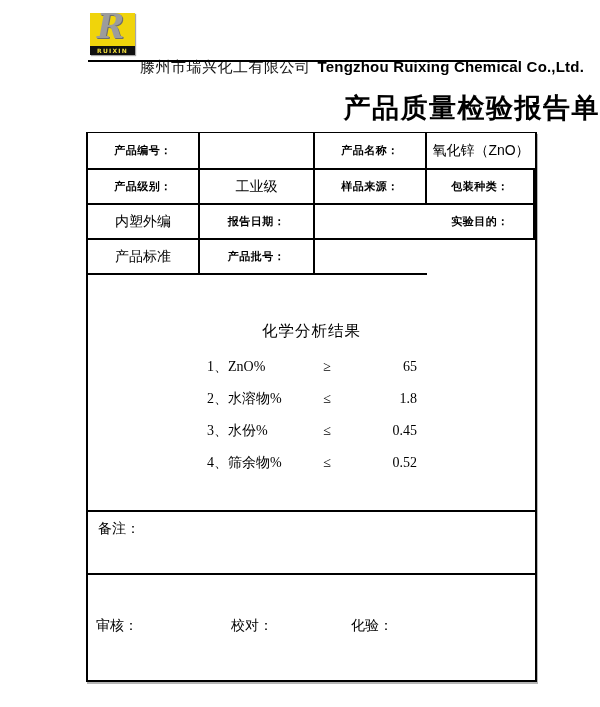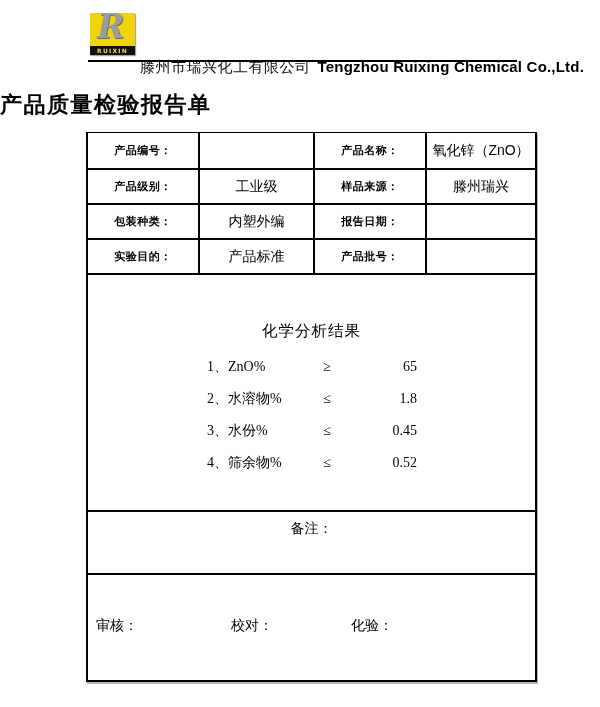--- a/index.html
+++ b/index.html
@@ -36,23 +36,23 @@
   .company-en {
     font-family:"Liberation Sans", sans-serif; font-weight:bold;
     font-size:15px; color:#000; letter-spacing:0.2px;
   }
   .header-rule {
     position:absolute; left:88px; top:60px; width:429px; height:2px;
     background:#000;
   }
   
   .report-title {
-    position:absolute; left:0; right:0; top:90px; text-align:left;
+    position:absolute; left:0; right:0; top:90px; text-align:right;
     font-family:"Liberation Sans", sans-serif; font-weight:bold;
-    font-size:22px; letter-spacing:1.5px;
+    font-size:27px; letter-spacing:1.5px;
   }
   
   .report-table {
     position:absolute; left:86px; top:132px; width:451px; height:550px;
     border:2px solid #000; border-top-width:1px;
     box-shadow:1px 2px 0 rgba(120,120,120,.55);
     display:grid;
     grid-template-columns:112px 115px 112px 1fr;
     grid-template-rows:37px 35px 35px 35px 237px 63px 1fr;
   }
@@ -77,21 +77,21 @@
   .analysis-items { margin-top:20px; }
   .analysis-item {
     display:flex; margin:0 10px 17px 119px; width:210px;
     font-size:14px; line-height:15px;
   }
   .analysis-item .a-name  { width:100px; text-align:left; white-space:nowrap; }
   .analysis-item .a-op    { width:40px; text-align:center; }
   .analysis-item .a-value { flex:1; text-align:right; }
   
   .remarks {
-    align-items:flex-start; justify-content:center;
+    align-items:flex-start; justify-content:flex-start;
     padding:8px 10px; font-size:14px;
   }
   
   .signoff { position:relative; border-bottom:none; }
   .signoff .sig { position:absolute; top:42px; font-size:14px;text-align:right; }
   .sig-review    { left:8px; }
   .sig-proofread { left:143px; }
   .sig-test      { left:263px; }
 </style>
 </head>
@@ -113,21 +113,20 @@
   <div class="report-table">
 
     <div class="cell lbl">产品编号：</div>
     <div class="cell val"></div>
     <div class="cell lbl">产品名称：</div>
     <div class="cell val c4">氧化锌（ZnO）</div>
 
     <div class="cell lbl">产品级别：</div>
     <div class="cell val">工业级</div>
     <div class="cell lbl">样品来源：</div>
-    <div class="cell val c4">滕州瑞兴</div>
 
     <div class="cell lbl">包装种类：</div>
     <div class="cell val">内塑外编</div>
     <div class="cell lbl">报告日期：</div>
     <div class="cell val c4"></div>
 
     <div class="cell lbl">实验目的：</div>
     <div class="cell val">产品标准</div>
     <div class="cell lbl">产品批号：</div>
     <div class="cell val c4"></div>

